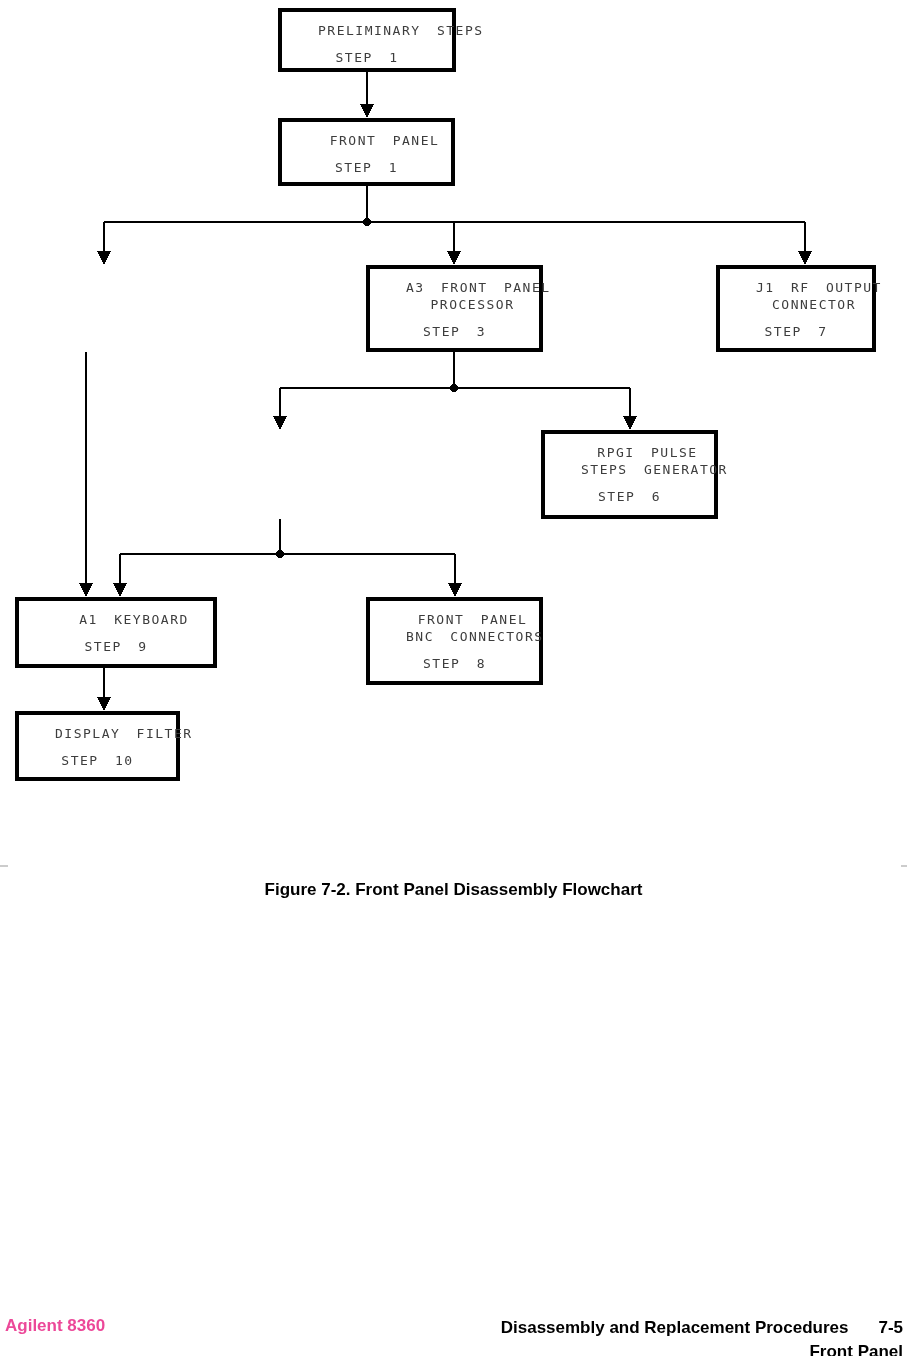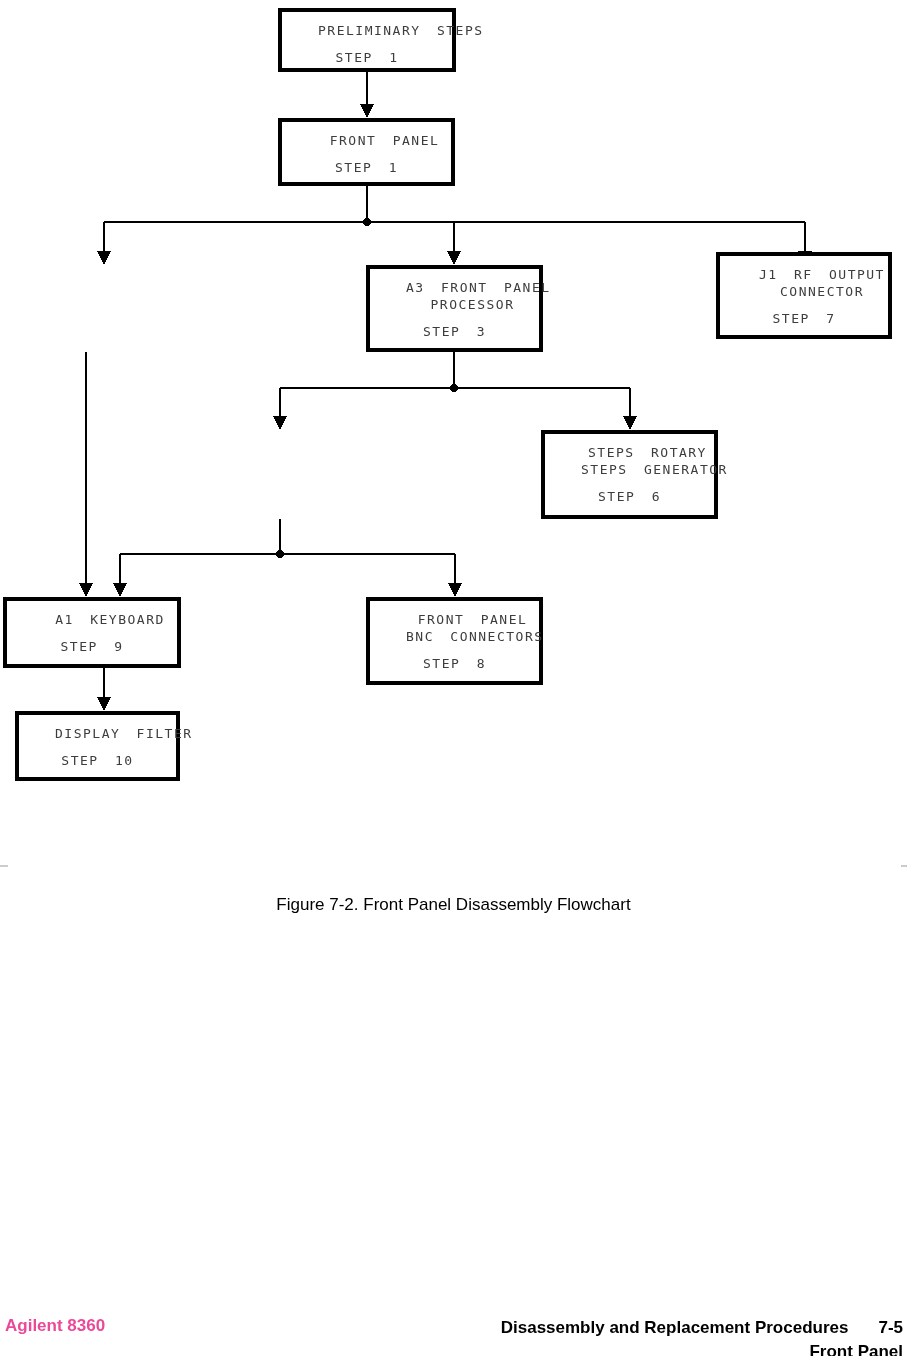--- a/index.html
+++ b/index.html
@@ -28,24 +28,23 @@
     padding-top: 10px;
   }
   .nl { line-height: 17px; white-space: nowrap; margin-left: 36px; }
   .ns { margin-top: 10px; line-height: 17px; white-space: nowrap; }
   .caption {
     position: absolute;
     left: 0; top: 880px;
     width: 907px;
     text-align: center;
     font-family: "Liberation Sans", sans-serif;
-    font-weight: normal;
+    font-weight: bold;
     font-size: 17px;
     color: #000000;
-    margin-top: 15px;
   }
   .footer-left {
     position: absolute;
     left: 5px; top: 1316px;
     font-family: "Liberation Sans", sans-serif;
     font-weight: bold;
     font-size: 17px;
     color: #ec4899;
   }
   .footer-right {
@@ -116,34 +115,34 @@
     <div class="ns">STEP 1</div>
   </div>
 
 
   <div class="node" style="left:366px;top:265px;width:177px;height:87px">
     <div class="nl">A3 FRONT PANEL</div>
     <div class="nl">PROCESSOR</div>
     <div class="ns">STEP 3</div>
   </div>
 
-  <div class="node" style="left:716px;top:252px;width:176px;height:87px">
+  <div class="node" style="left:716px;top:265px;width:160px;height:87px">
     <div class="nl">J1 RF OUTPUT</div>
     <div class="nl">CONNECTOR</div>
     <div class="ns">STEP 7</div>
   </div>
 
 
   <div class="node" style="left:541px;top:430px;width:177px;height:89px">
-    <div class="nl">STEPS ROTARY</div>
+    <div class="nl">RPGI PULSE</div>
     <div class="nl">STEPS GENERATOR</div>
     <div class="ns">STEP 6</div>
   </div>
 
-  <div class="node" style="left:3px;top:597px;width:178px;height:71px">
+  <div class="node" style="left:15px;top:597px;width:202px;height:71px">
     <div class="nl">A1 KEYBOARD</div>
     <div class="ns">STEP 9</div>
   </div>
 
   <div class="node" style="left:366px;top:597px;width:177px;height:88px">
     <div class="nl">FRONT PANEL</div>
     <div class="nl">BNC CONNECTORS</div>
     <div class="ns">STEP 8</div>
   </div>
 

